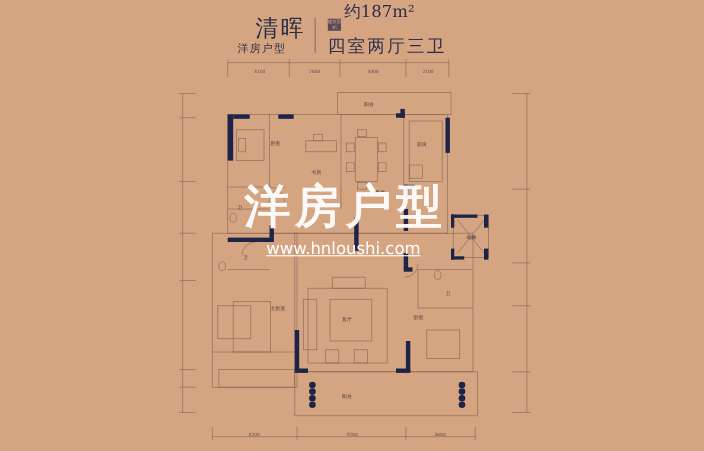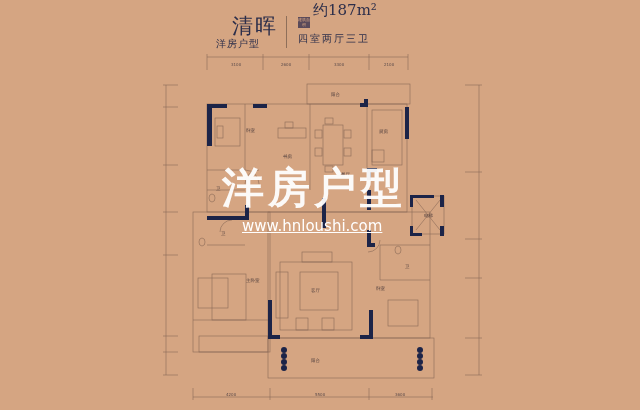--- a/index.html
+++ b/index.html
@@ -3,21 +3,21 @@
 <meta charset="utf-8">
 <style>
   html, body { margin:0; padding:0; }
   body { width:640px; height:410px; background:#d5a582; position:relative; overflow:hidden; font-family:"DejaVu Serif", serif; }
   .abs { position:absolute; }
   .title-main { left:232px; top:12px; font-size:21px; color:#2c2e4a; letter-spacing:2px; font-family:"DejaVu Serif", serif; }
   .title-sub { left:216px; top:37px; font-size:10px; color:#2c2e4a; letter-spacing:1px;text-align:right; }
   .title-div { left:286px; top:16px; width:1px; height:32px; background:#8e6f5a; }
   .area-badge { left:298px; top:17px; width:12px; height:11px; background:#5a4a5a; color:#d5a582; font-size:4px; line-height:5px; text-align:center; }
   .area { left:313px; top:1px; font-size:15px; color:#2c2e4a; }
-  .layout { left:298px; top:32px; font-size:10px; color:#2c2e4a; letter-spacing:2px; }
+  .layout { left:298px; top:32px; font-size:16px; color:#2c2e4a; letter-spacing:2px; }
   .plan { left:0; top:0; width:640px; height:410px; }
   .wm-cn { left:222px; top:160px; font-size:42px; color:#ffffff; letter-spacing:4px; font-family:"DejaVu Sans", sans-serif; font-weight:bold; opacity:0.95; }
   .wm-url { left:242px; top:217px; font-size:15px; color:#ffffff; font-family:"DejaVu Sans", sans-serif;text-decoration:underline; }
   .dim { font-family:"DejaVu Sans", sans-serif; font-size:4px; fill:#5a4a4a; }
   .rl { font-family:"DejaVu Sans", sans-serif; font-size:4.5px; fill:#4a3a3a; }
 </style>
 </head>
 <body>
 
 <div class="abs title-main">清晖</div>

